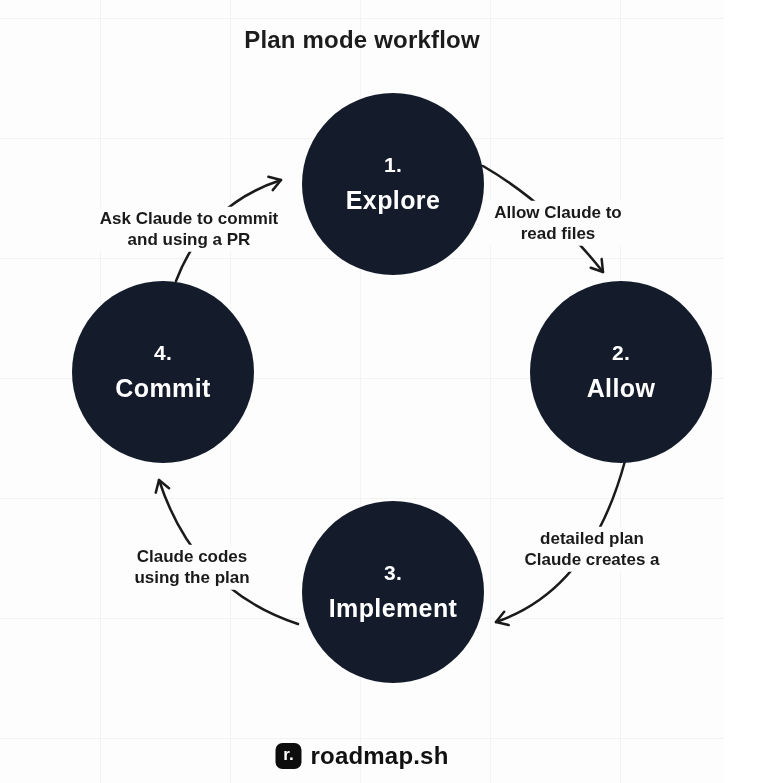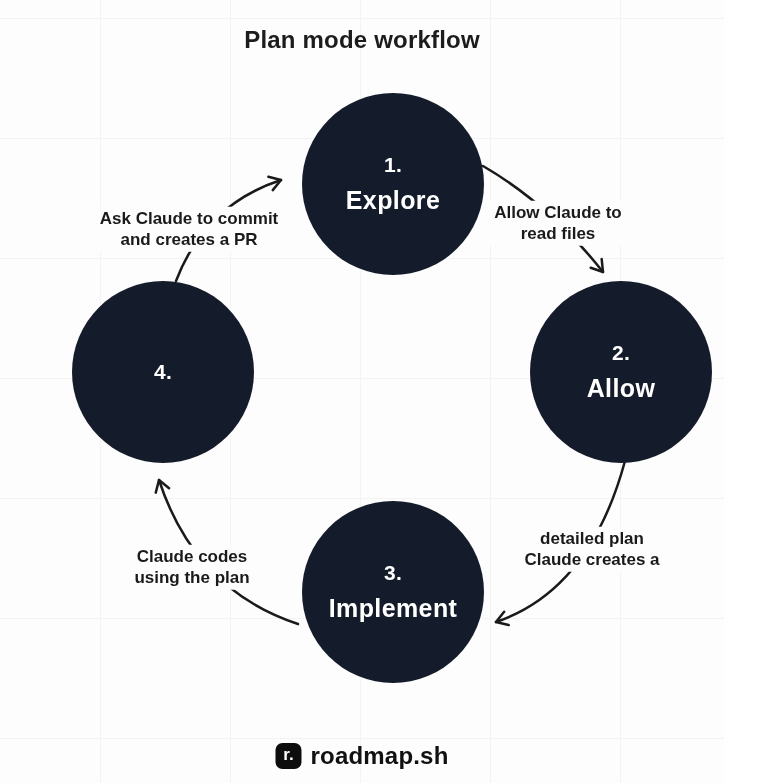--- a/index.html
+++ b/index.html
@@ -106,37 +106,38 @@
   <div class="edge-label edge-label-2">
     <div>detailed plan</div>
     <div>Claude creates a</div>
   </div>
   <div class="edge-label edge-label-3">
     <div>Claude codes</div>
     <div>using the plan</div>
   </div>
   <div class="edge-label edge-label-4">
     <div>Ask Claude to commit</div>
-    <div>and creates a PR</div>
+    <div>and using a PR</div>
   </div>
 
   <div class="node node-explore">
     <div class="num">1.</div>
     <div class="label">Explore</div>
   </div>
   <div class="node node-plan">
     <div class="num">2.</div>
     <div class="label">Allow</div>
   </div>
   <div class="node node-implement">
     <div class="num">3.</div>
     <div class="label">Implement</div>
   </div>
   <div class="node node-commit">
     <div class="num">4.</div>
+    <div class="label">Commit</div>
   </div>
 
   <div class="footer-logo">
     <div class="logo-mark">r.</div>
     <div class="logo-text">roadmap.sh</div>
   </div>
 
 </div>
 
 </body></html>

